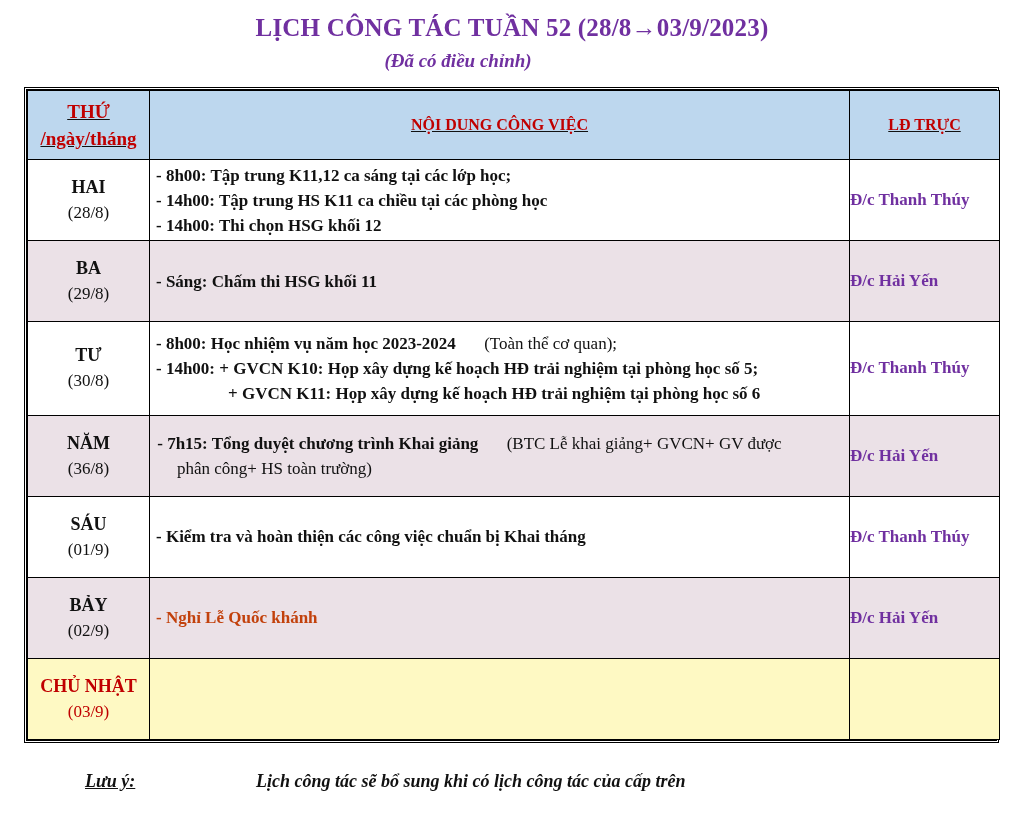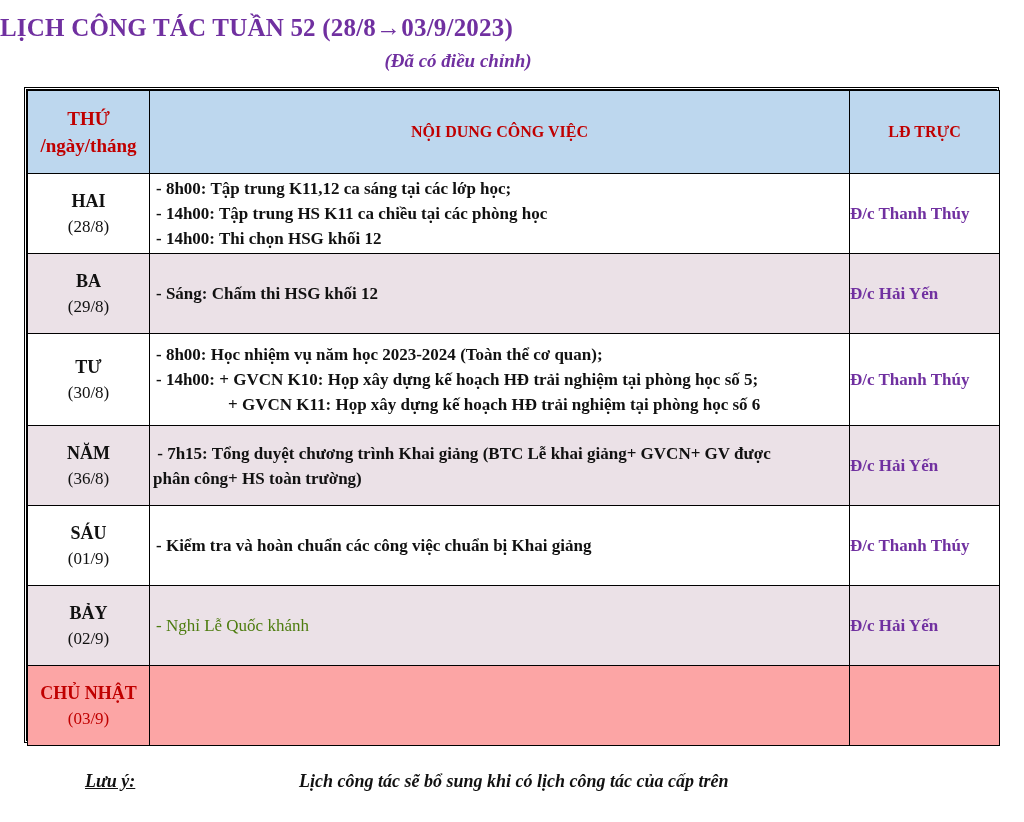--- a/index.html
+++ b/index.html
@@ -2,70 +2,70 @@
 <html><head>
 <meta charset="utf-8">
 <style>
   html, body { margin: 0; padding: 0; background: #ffffff; }
   body {
     width: 1024px; height: 822px; position: relative; overflow: hidden;
     font-family: "Liberation Serif", "DejaVu Serif", serif;
     color: #111111;
   }
   .title {
-    position: absolute; left: 0; top: 14px; width: 1024px; text-align: left;
+    position: absolute; left: 0; top: 14px; width: 1024px; text-align: center;
     font-size: 25px; font-weight: bold; color: #7030a0; letter-spacing: 0.2px;
   }
   .subtitle {
     position: absolute; left: 0; top: 50px; width: 916px; text-align: center;
     font-size: 19px; font-weight: bold; font-style: italic; color: #7030a0;
   }
   .table-wrap {
     position: absolute; left: 24px; top: 87px; width: 975px; height: 656px;
     border: 3px double #000; box-sizing: border-box;
   }
   table {
     border-collapse: collapse; width: 100%; height: 100%; table-layout: fixed;
   }
   td, th { border: 1px solid #000; padding: 0; }
   col.c1 { width: 122px; }
   col.c2 { width: 700px; }
   col.c3 { width: 150px; }
-  thead tr { height: 83px; }
+  thead tr { height: 69px; text-decoration: underline; }
   thead th {
     background: #bdd7ee; color: #c00000; font-weight: bold; text-align: center;
     vertical-align: middle; font-size: 16px;
   }
   thead th.day-head { font-size: 19px; line-height: 27px; }
   tbody tr { height: 80px; }
   tbody tr.tall { height: 92px; }
   tr.white td { background: #ffffff; }
   tr.pink td { background: #ebe1e7; }
-  tr.green td { background: #fca5a5; }
+  tr.green td { background: #fef9c3; }
   td.day { text-align: center; vertical-align: middle; line-height: 25px; }
   .day-name { font-weight: bold; font-size: 18px; display: block; }
   .day-date { font-size: 17px; display: block; text-align: center; }
   .sunday .day-name, .sunday .day-date { color: #c00000; }
   td.content {
     vertical-align: middle; padding-left: 6px; font-size: 17px; line-height: 25px; margin-left: 12px;
   }
   .line { display: block; white-space: nowrap; }
   .b { font-weight: bold; }
-  .n { font-weight: bold; }
-  .red { color: #4d7c0f; font-weight: normal; }
+  .n { font-weight: normal; padding-left: 24px; }
+  .red { color: #c2410c; font-weight: bold; }
   .indent { padding-left: 72px; }
   td.duty {
     vertical-align: middle; color: #7030a0;
     font-weight: bold; font-size: 17px;
   }
   .note {
     position: absolute; top: 771px; font-size: 18px; font-style: italic; font-weight: bold;
   }
   .note-label { left: 85px; text-decoration: underline; }
-  .note-text { left: 256px; margin-left: 43px; }
+  .note-text { left: 256px; }
 </style>
 </head>
 <body>
 
 <div class="title">LỊCH CÔNG TÁC TUẦN 52 (28/8→03/9/2023)</div>
 <div class="subtitle">(Đã có điều chỉnh)</div>
 
 <div class="table-wrap">
   <table>
     <colgroup>
@@ -97,21 +97,21 @@
         </td>
         <td class="duty">Đ/c Thanh Thúy</td>
       </tr>
 
       <tr class="pink">
         <td class="day">
           <span class="day-name">BA</span>
           <span class="day-date">(29/8)</span>
         </td>
         <td class="content">
-          <span class="line b">- Sáng: Chấm thi HSG khối 12</span>
+          <span class="line b">- Sáng: Chấm thi HSG khối 11</span>
         </td>
         <td class="duty">Đ/c Hải Yến</td>
       </tr>
 
       <tr class="white tall">
         <td class="day">
           <span class="day-name">TƯ</span>
           <span class="day-date">(30/8)</span>
         </td>
         <td class="content">
@@ -133,21 +133,21 @@
         </td>
         <td class="duty">Đ/c Hải Yến</td>
       </tr>
 
       <tr class="white">
         <td class="day">
           <span class="day-name">SÁU</span>
           <span class="day-date">(01/9)</span>
         </td>
         <td class="content">
-          <span class="line b">- Kiểm tra và hoàn chuẩn các công việc chuẩn bị Khai giảng</span>
+          <span class="line b">- Kiểm tra và hoàn thiện các công việc chuẩn bị Khai tháng</span>
         </td>
         <td class="duty">Đ/c Thanh Thúy</td>
       </tr>
 
       <tr class="pink">
         <td class="day">
           <span class="day-name">BẢY</span>
           <span class="day-date">(02/9)</span>
         </td>
         <td class="content">

